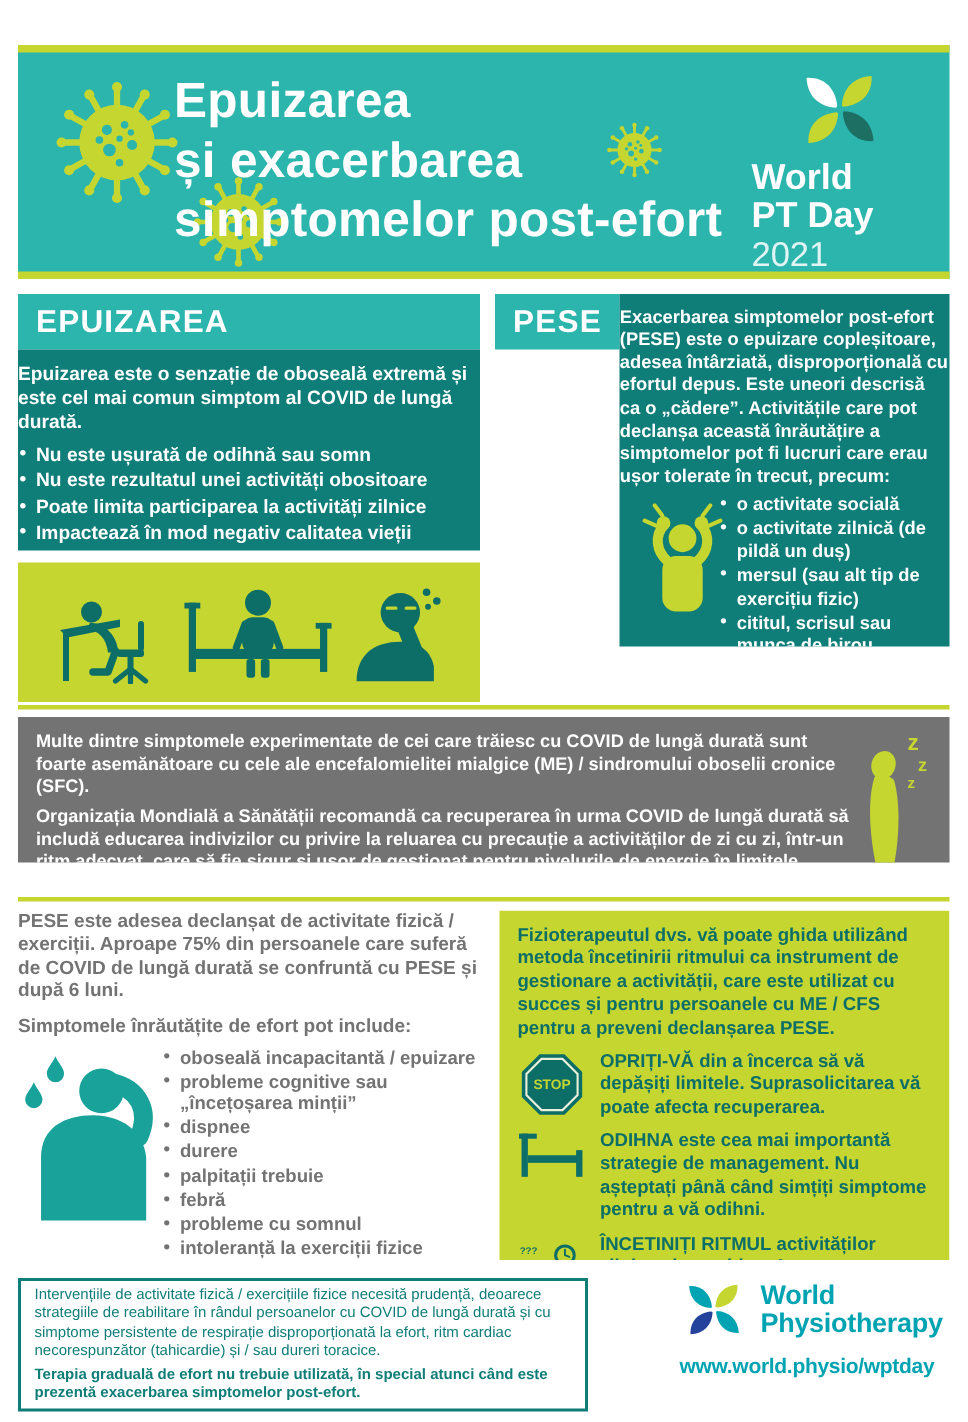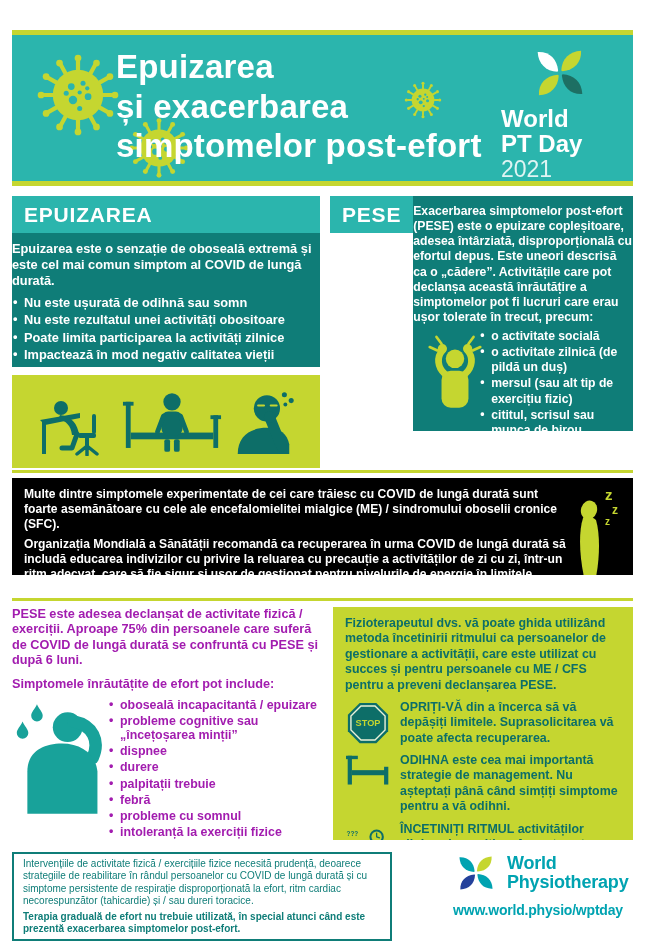--- a/index.html
+++ b/index.html
@@ -35,28 +35,28 @@
   ul.dots li { position:relative; padding-left:12px; margin-bottom:1px; }
   ul.dots li::before { content:"•"; position:absolute; left:1px; top:-1px; }
   .colR ul.dots { margin-left:66px; margin-top:4px; }
   .stressed { position:absolute; left:10px; top:128px; }
   .iconbox { margin-top:8px; height:93px; background:#c5d630; display:flex; align-items:center;
              justify-content:space-between; padding:0 22px; }
 
   
   .rule { position:absolute; left:12px; width:621px; height:3px; background:#c5d630; }
   .rule1 { top:470px; } .rule2 { top:598px; }
-  .band { position:absolute; left:12px; top:478px; width:621px; height:97px; background:#000000;
+  .band { position:absolute; left:12px; top:478px; width:621px; height:97px; background:#737373;
           color:#fff; padding:9px 64px 8px 12px; font-size:12.1px; font-weight:600; line-height:1.22; overflow:hidden; }
   .band p { margin-bottom:6px; }
   .sleeper { position:absolute; right:6px; top:8px; }
 
   
   .lower { position:absolute; left:12px; top:607px; width:621px; height:238px; display:flex; gap:12px; overflow:hidden; }
-  .lowL { width:309px; color:#a21caf; font-size:12.7px; font-weight:600; line-height:1.22; }
+  .lowL { width:309px; color:#737373; font-size:12.7px; font-weight:600; line-height:1.22; }
   .lowL b, .lowR b, .darkbody b, .band b { font-weight:800; }
   .lowL .sub { margin-top:8px; }
   .listwrap { display:flex; margin-top:4px; }
   .sweatcol { flex:none; width:96px; padding-top:2px; }
   .listwrap ul.dots { margin-top:2px; font-size:12.4px; line-height:1.13; }
   .listwrap ul.dots li { margin-bottom:2px; }
   .lowL .outro { margin-top:3px; }
   .lowR { width:300px; height:233px; background:#c5d630; color:#0c6e68; padding:9px 12px;
           font-size:12.4px; font-weight:600; line-height:1.24; overflow:hidden; }
   .ritem { display:flex; gap:9px; margin-top:7px; align-items:flex-start; }
@@ -262,21 +262,21 @@
             <li>palpitații trebuie</li>
             <li>febră</li>
             <li>probleme cu somnul</li>
             <li>intoleranță la exerciții fizice</li>
           </ul>
       </div>
       <p class="outro"><span>Simptomele se înrăutățesc de obicei </span><b>la circa 12 – 48 de ore după</b></p>
     </div>
 
     <div class="lowR">
-      <p><span>Fizioterapeutul dvs. vă poate ghida utilizând metoda </span><b>încetinirii ritmului ca persoanelor de gestionare a activității,</b><span> care este utilizat cu succes și pentru persoanele cu ME / CFS pentru a preveni declanșarea PESE.</span></p>
+      <p><span>Fizioterapeutul dvs. vă poate ghida utilizând metoda </span><b>încetinirii ritmului ca instrument de gestionare a activității,</b><span> care este utilizat cu succes și pentru persoanele cu ME / CFS pentru a preveni declanșarea PESE.</span></p>
 
       <div class="ritem">
         <span class="ric">
           <svg width="42" height="42" viewBox="0 0 48 48">
             <polygon points="14.5,1 33.5,1 47,14.5 47,33.5 33.5,47 14.5,47 1,33.5 1,14.5" fill="#0d6e68"></polygon>
             <polygon points="16,4.5 32,4.5 43.5,16 43.5,32 32,43.5 16,43.5 4.5,32 4.5,16" fill="none" stroke="#e9f2d8" stroke-width="1.6"></polygon>
             <text x="24" y="27.5" text-anchor="middle" font-size="10.5" font-weight="bold" fill="#c5d630">STOP</text>
           </svg>
         </span>
         <p><b>OPRIȚI-VĂ</b><span> din a încerca să vă depășiți limitele. Suprasolicitarea vă poate afecta recuperarea.</span></p>

